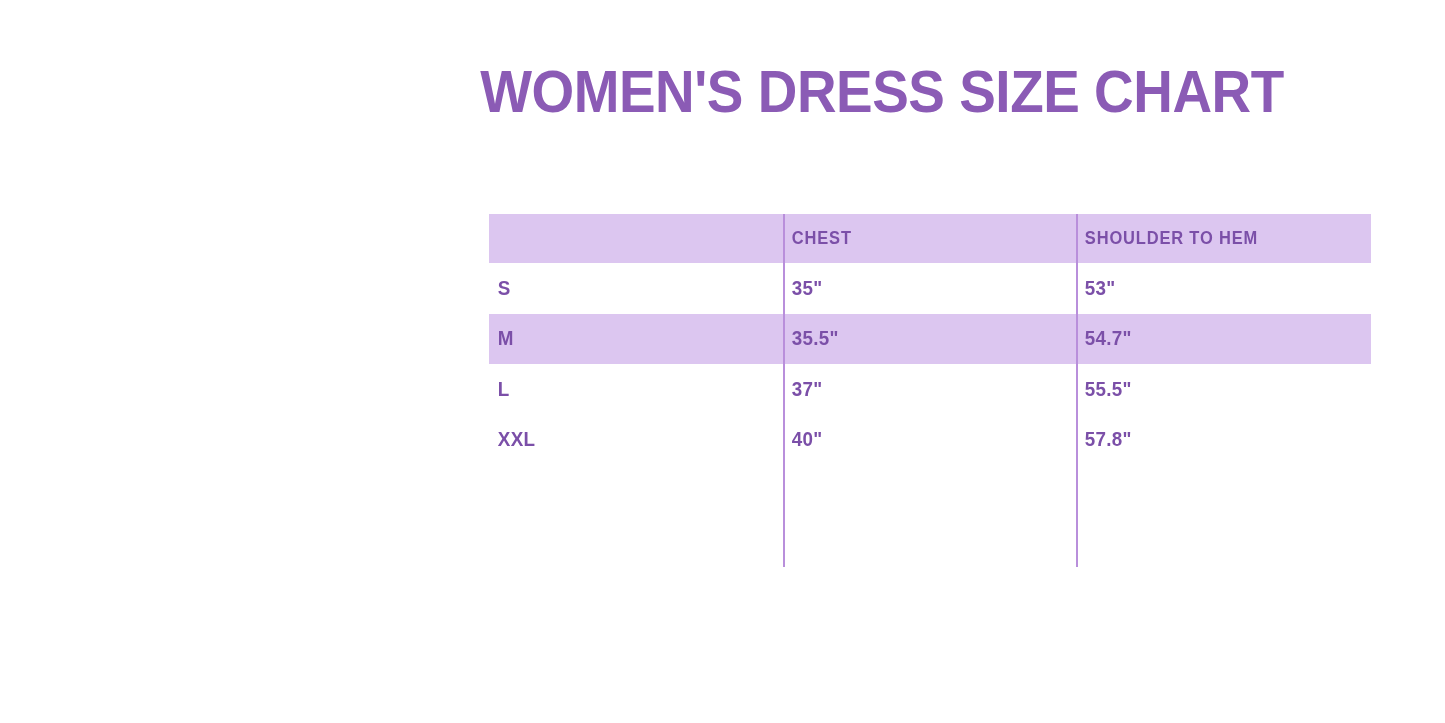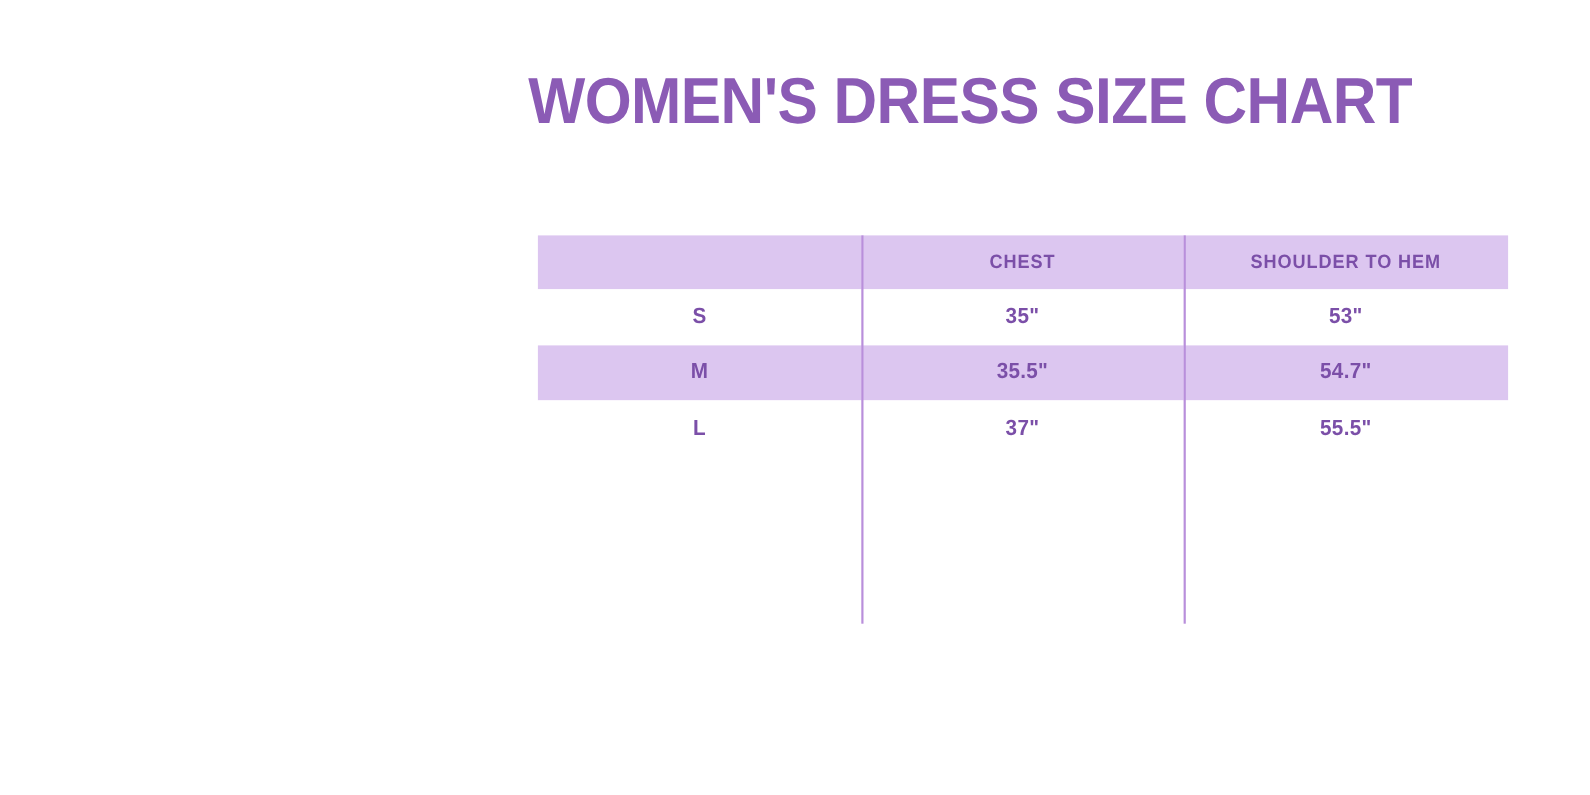--- a/index.html
+++ b/index.html
@@ -56,21 +56,21 @@
   }
 
   table.size-table col.c-size  { width: 294px; }
   table.size-table col.c-chest { width: 293px; }
   table.size-table col.c-hem   { width: 295px; }
 
   table.size-table th,
   table.size-table td {
     margin: 0;
     padding: 0;
-    text-align: center;
+    text-align: left;
     vertical-align: middle;
     color: #7b4fa8;
     font-family: "Liberation Sans", sans-serif;
     font-weight: bold;
     font-size: 19px;
     letter-spacing: 0.2px;
   }
 
   table.size-table thead th {
     height: 49px;
@@ -167,20 +167,31 @@
           </td>
           <td>
             <span class="cell-inner">37"</span>
           </td>
           <td>
             <span class="cell-inner">55.5"</span>
           </td>
         </tr>
 
 
+        <tr class="row-light">
+          <td>
+            <span class="cell-inner">XXL</span>
+          </td>
+          <td>
+            <span class="cell-inner">40"</span>
+          </td>
+          <td>
+            <span class="cell-inner">57.8"</span>
+          </td>
+        </tr>
 
 
       </tbody>
     </table>
 
     <div class="col-divider d1"></div>
     <div class="col-divider d2"></div>
 
   </div>
 </div>

